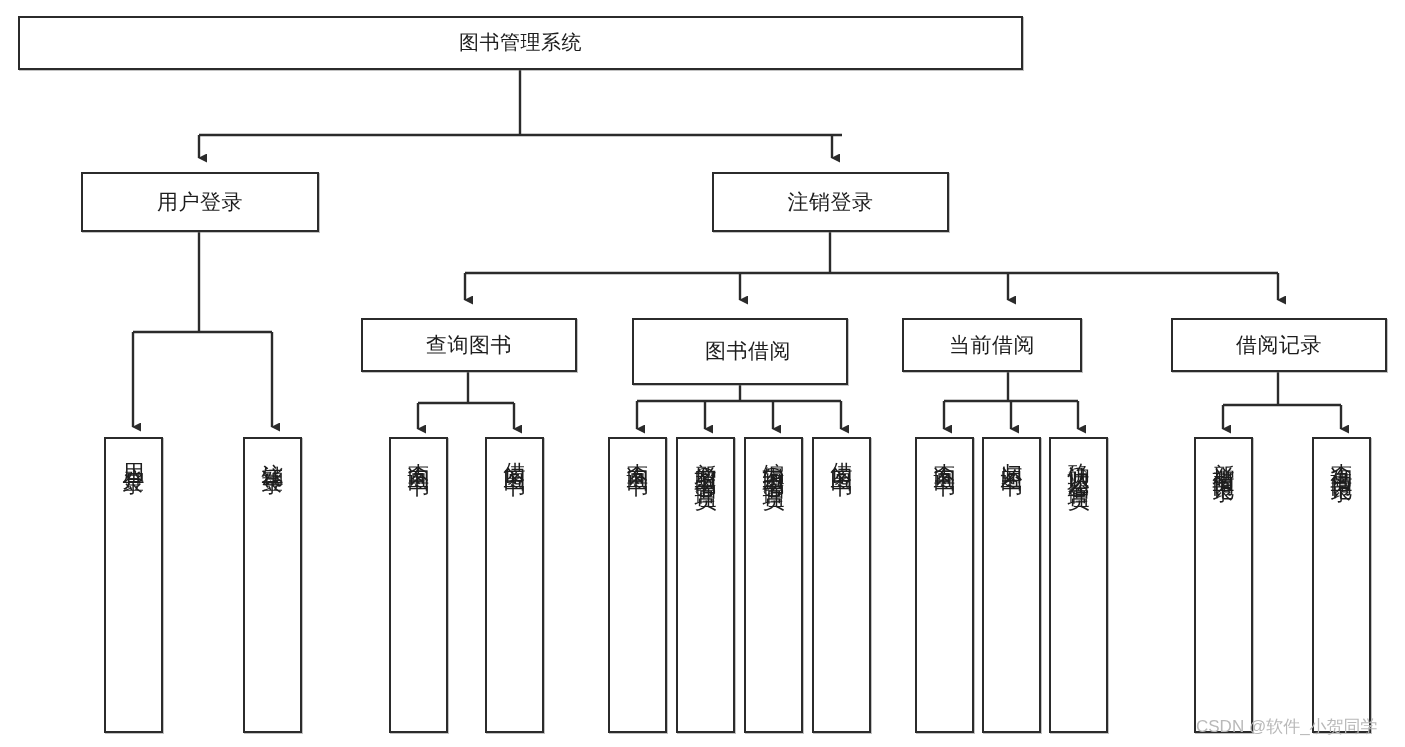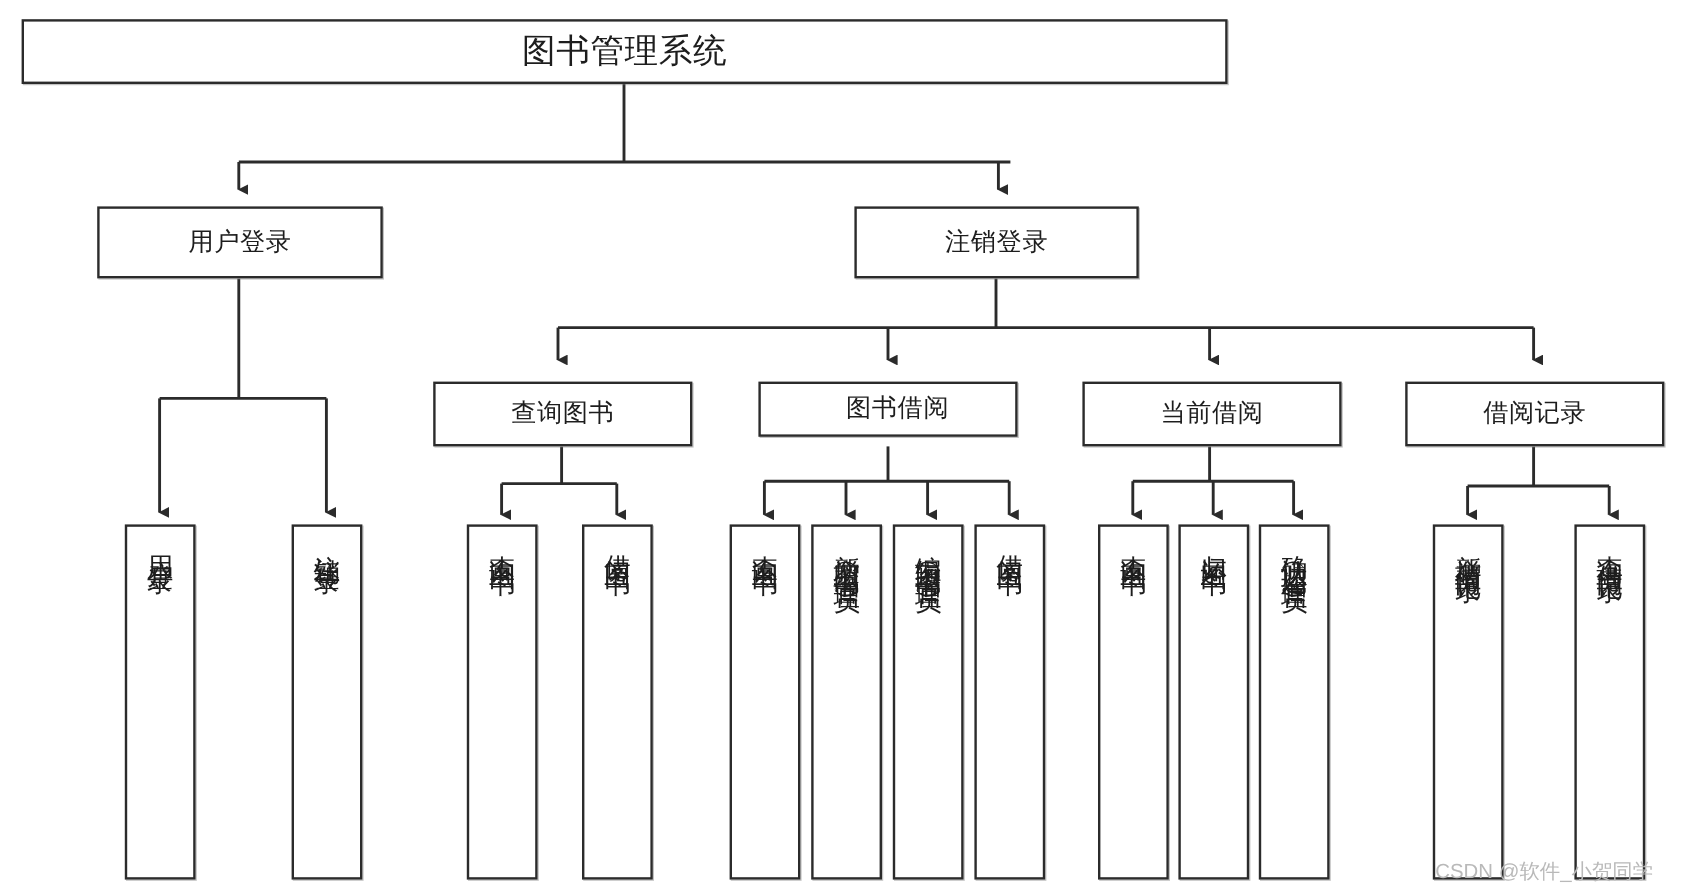--- a/index.html
+++ b/index.html
@@ -42,21 +42,21 @@
     line-height: 1.18;
     letter-spacing: 0.5px;
   }
   
   .node.horiz .node-label {
     font-size: 21px;
     white-space: nowrap;
     text-align: center;
   }
   .node.root .node-label {
-    font-size: 28px;
+    font-size: 20px;
   }
   
   .node.vert {
     align-items: flex-start;
     justify-content: center;
     padding-top: 6px;
   }
   .node.vert .node-label {
     writing-mode: vertical-rl;
     text-orientation: upright;
@@ -136,24 +136,24 @@
   <div class="node horiz" style="left:81px; top:172px; width:238px; height:60px;">
     <span class="node-label">用户登录</span>
   </div>
   <div class="node horiz" style="left:712px; top:172px; width:237px; height:60px;">
     <span class="node-label">注销登录</span>
   </div>
 
   <div class="node horiz" style="left:361px; top:318px; width:216px; height:54px;">
     <span class="node-label">查询图书</span>
   </div>
-  <div class="node horiz" style="left:632px; top:318px; width:216px; height:46px;padding-left:16px;">
+  <div class="node horiz" style="left:632px; top:318px; width:216px; height:67px;padding-left:16px;">
     <span class="node-label">图书借阅</span>
   </div>
-  <div class="node horiz" style="left:902px; top:318px; width:216px; height:54px;">
+  <div class="node horiz" style="left:902px; top:318px; width:180px; height:54px;">
     <span class="node-label">当前借阅</span>
   </div>
   <div class="node horiz" style="left:1171px; top:318px; width:216px; height:54px;">
     <span class="node-label">借阅记录</span>
   </div>
 
   <div class="node vert" style="left:104px; top:437px; width:59px; height:296px;">
     <span class="node-label">用户登录</span>
   </div>
   <div class="node vert" style="left:243px; top:437px; width:59px; height:296px;">

